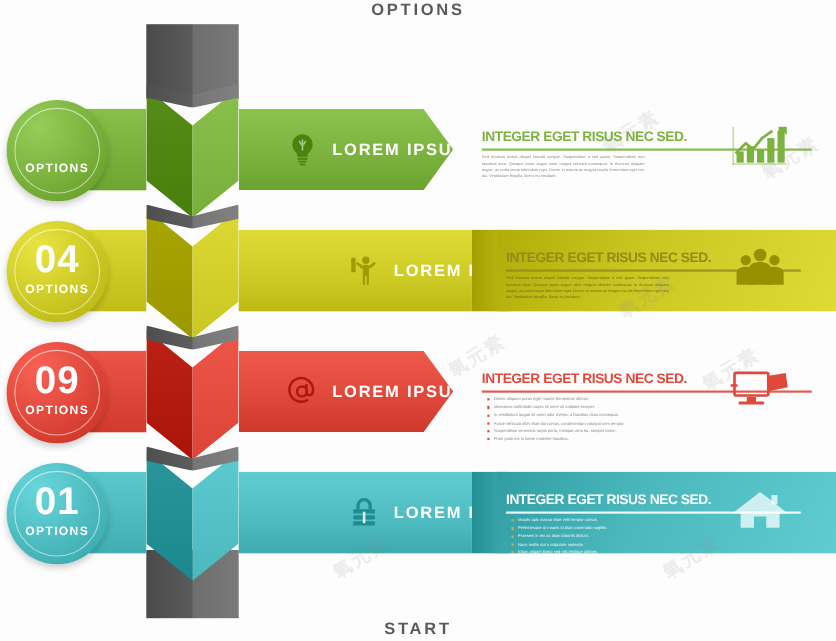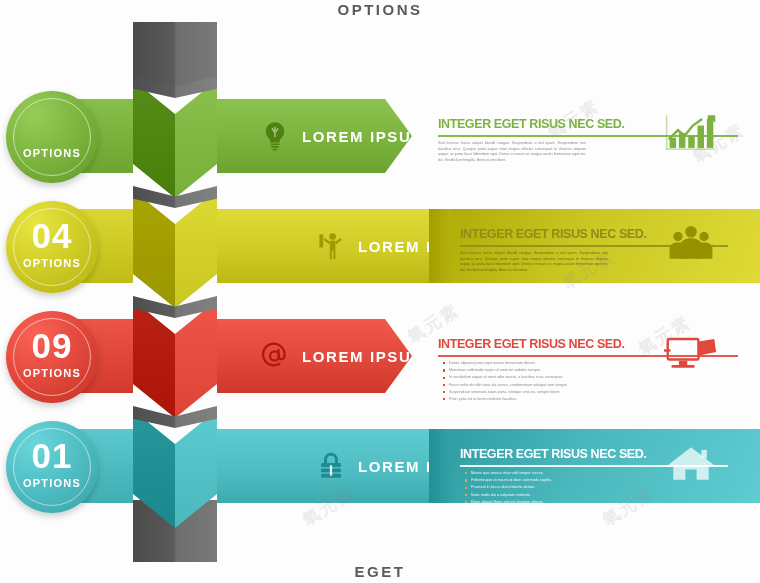--- a/index.html
+++ b/index.html
@@ -303,14 +303,14 @@
     </div>
 
   <div class="wm" style="left:545px;top:108px;" data-name="watermark">氧元素</div>
   <div class="wm" style="left:690px;top:132px;" data-name="watermark">氧元素</div>
   <div class="wm" style="left:560px;top:258px;" data-name="watermark">氧元素</div>
   <div class="wm" style="left:636px;top:324px;" data-name="watermark">氧元素</div>
   <div class="wm" style="left:300px;top:495px;" data-name="watermark">氧元素</div>
   <div class="wm" style="left:600px;top:495px;" data-name="watermark">氧元素</div>
   <div class="wm" style="left:405px;top:312px;" data-name="watermark">氧元素</div>
 
-  <div class="caption" id="caption-bottom" data-name="start-caption">EGET</div>
+  <div class="caption" id="caption-bottom" data-name="start-caption">START</div>
 </div>
 
 </body></html>

